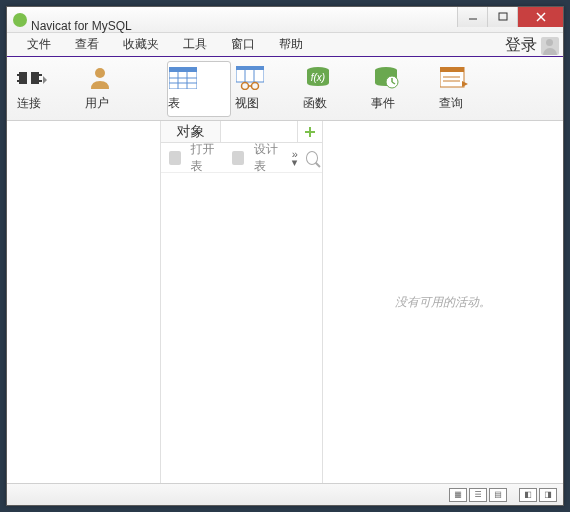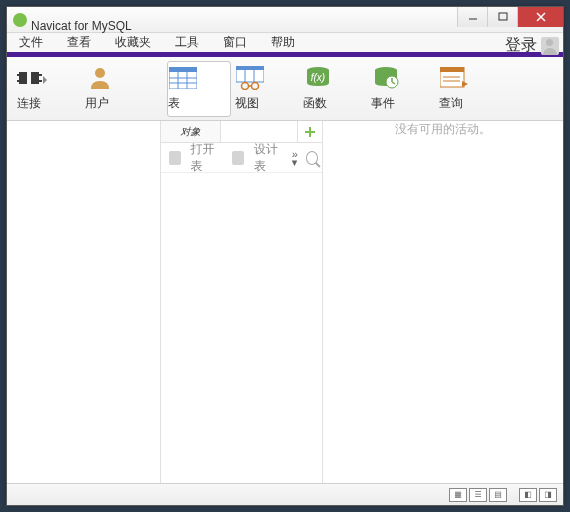--- a/index.html
+++ b/index.html
@@ -4,49 +4,49 @@
 <style>
   * { box-sizing: border-box; margin: 0; padding: 0; font-family: "Microsoft YaHei", "PingFang SC", sans-serif; }
   body { width: 570px; height: 512px; background: #2a3a4a; overflow: hidden; }
   .window { position: absolute; left: 6px; top: 6px; width: 558px; height: 500px; background: #fff; border: 1px solid #5a5a5a; box-shadow: 0 0 4px rgba(0,0,0,0.3); display: flex; flex-direction: column; }
   .titlebar { height: 26px; background: linear-gradient(#fdfdfd, #f0f0f0); display: flex; align-items: center; padding-left: 6px; border-bottom: 1px solid #d8d8d8; position: relative; }
   .app-icon { width: 14px; height: 14px; background: #7cc04c; border-radius: 50%; margin-right: 4px; }
   .title-text { font-size: 12px; color: #333; margin-top: 12px; }
   .win-controls { position: absolute; right: 0; top: 0; display: flex; height: 20px; }
   .win-btn { width: 30px; height: 20px; display: flex; align-items: center; justify-content: center; font-size: 11px; color: #333; border-left: 1px solid #d0d0d0; background: linear-gradient(#f8f8f8,#e8e8e8); }
   .win-btn.close { background: #c84040; color: #fff; width: 46px; }
-  .menubar { height: 24px; background: #f7f7f7; display: flex; align-items: center; font-size: 12px; color: #333; border-bottom: 5px solid #4c1d95; position: relative; padding-left: 0; }
+  .menubar { height: 24px; background: #f7f7f7; display: flex; align-items: center; font-size: 12px; color: #333; border-bottom: 1px solid #4c1d95; position: relative; padding-left: 8px; }
   .menu-item { padding: 0 12px; cursor: default; }
   .login-box { position: absolute; right: 4px; top: 2px; display: flex; align-items: center; gap: 4px; }
   .login-text { font-size: 16px; color: #333; }
   .avatar { width: 18px; height: 18px; background: #d4d4d4; border-radius: 2px; position: relative; }
   .avatar::before { content:""; position:absolute; top:2px; left:5px; width:7px; height:7px; background:#bbb; border-radius:50%; }
   .avatar::after { content:""; position:absolute; bottom:0; left:2px; width:14px; height:7px; background:#bbb; border-radius:7px 7px 0 0; }
   .toolbar { height: 64px; background: linear-gradient(#fbfbfb,#f1f1f1); border-bottom: 1px solid #d0d0d0; display: flex; align-items: center; padding: 4px 10px; gap: 4px; }
   .tool-btn { width: 64px; height: 56px; display: flex; flex-direction: column; align-items: flex-start; justify-content: center; font-size: 12px; color: #333; gap: 4px; cursor: default; }
   .tool-btn.active { background: #fff; border: 1px solid #c8c8c8; border-radius: 3px; }
   .tool-icon { width: 30px; height: 26px; display: flex; align-items: center; justify-content: center; }
   .content { flex: 1; display: flex; background: #fff; overflow: hidden; }
   .tree-panel { width: 154px; border-right: 1px solid #e0e0e0; }
   .mid-panel { width: 162px; border-right: 1px solid #e0e0e0; display: flex; flex-direction: column; }
   .mid-tabs { height: 22px; display: flex; border-bottom: 1px solid #e0e0e0; }
-  .mid-tab { width: 60px; display: flex; align-items: center; justify-content: center; font-size: 10px; color: #333; border-right: 1px solid #e0e0e0; background: #f9f9f9; font-style: italic; }
+  .mid-tab { width: 60px; display: flex; align-items: center; justify-content: center; font-size: 14px; color: #333; border-right: 1px solid #e0e0e0; background: #f9f9f9; }
   .mid-tab-plus { width: 24px; display: flex; align-items: center; justify-content: center; }
   .plus-green { width: 12px; height: 12px; position: relative; }
   .plus-green::before, .plus-green::after { content:""; position:absolute; background:#7cc04c; }
   .plus-green::before { left:5px; top:1px; width:2px; height:10px; }
   .plus-green::after { top:5px; left:1px; width:10px; height:2px; }
   .mid-toolbar { height: 30px; display: flex; align-items: center; padding: 0 4px; gap: 4px; font-size: 12px; color: #888; border-bottom: 1px solid #eee; }
   .mid-tool { display: flex; align-items: center; gap: 10px; padding: 0 4px; }
   .mid-tool-icon { width: 14px; height: 14px; background: #d4d4d4; border-radius: 2px; }
   .chevrons { font-size: 11px; line-height: 8px; color: #666; display:flex; flex-direction:column; }
   .search-btn { width: 14px; height: 14px; border: 1.5px solid #aaa; border-radius: 50%; position: relative; margin-left: 4px; }
   .search-btn::after { content:""; position:absolute; width:6px; height:1.5px; background:#aaa; transform: rotate(45deg); bottom:-2px; right:-4px; }
   .mid-body { flex: 1; }
-  .right-panel { flex: 1; display: flex; align-items: flex-start; justify-content: center; }
+  .right-panel { flex: 1; display: flex; align-items: center; justify-content: center; font-style: italic; }
   .right-msg { font-size: 12px; color: #aaa; }
   .statusbar { height: 22px; background: linear-gradient(#f8f8f8,#ececec); border-top: 1px solid #d0d0d0; display: flex; align-items: center; justify-content: flex-end; padding-right: 6px; gap: 2px; }
   .status-icon { width: 18px; height: 14px; border: 1px solid #888; background: #fff; font-size: 8px; display:flex; align-items:center; justify-content:center; color:#666; }
   svg { display: block; }
 </style>
 </head>
 <body>
 
 <div class="window">
   <div class="titlebar">

